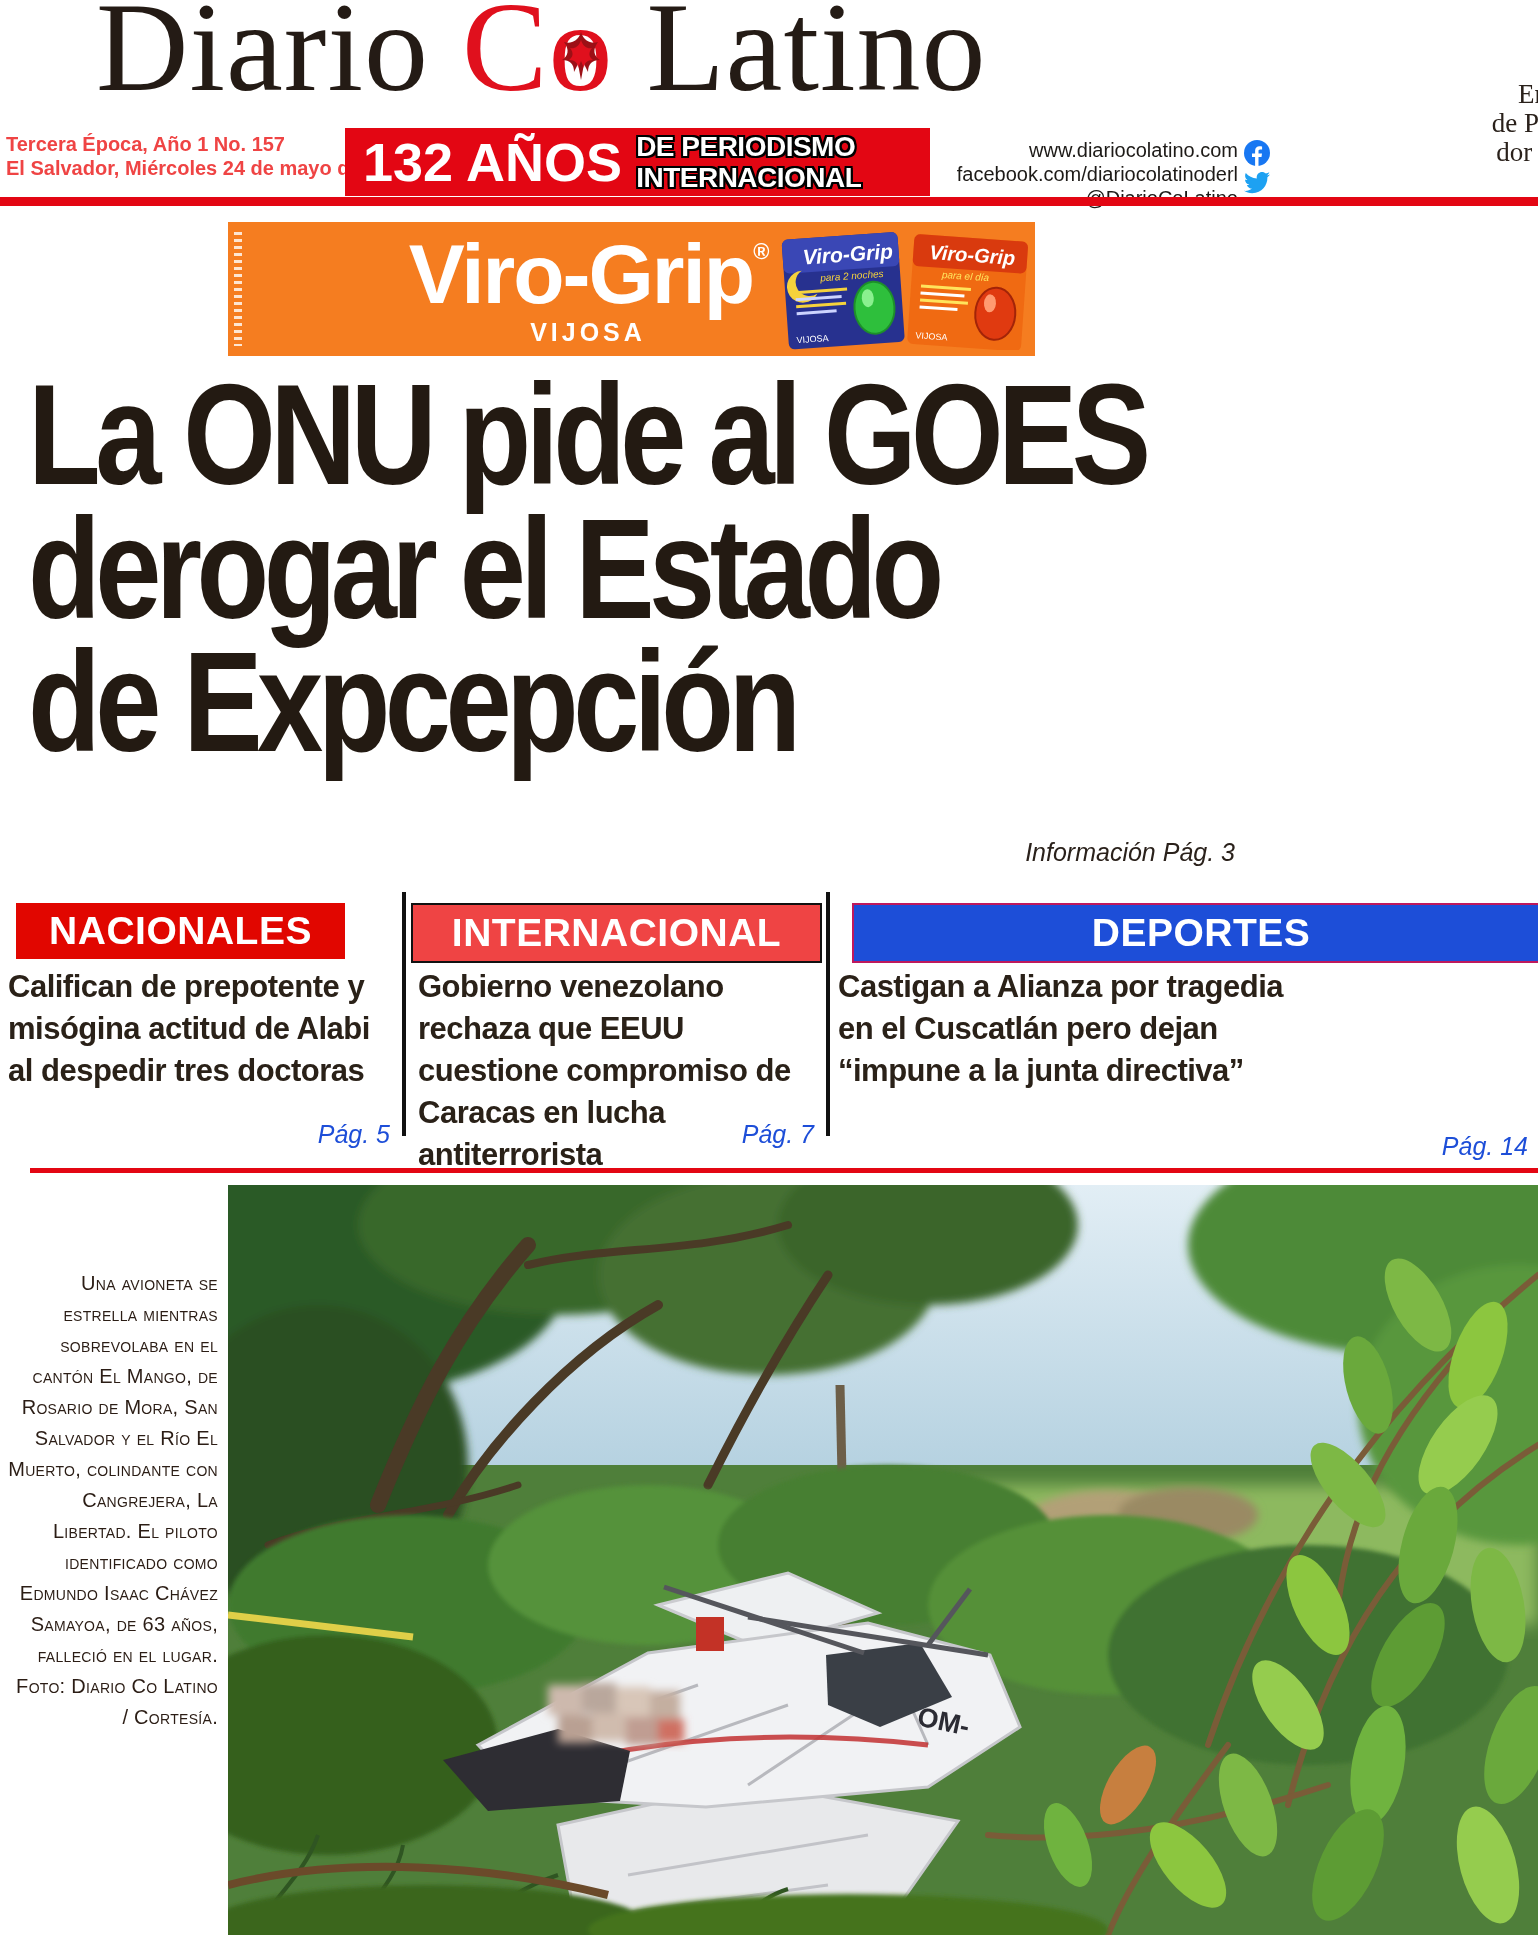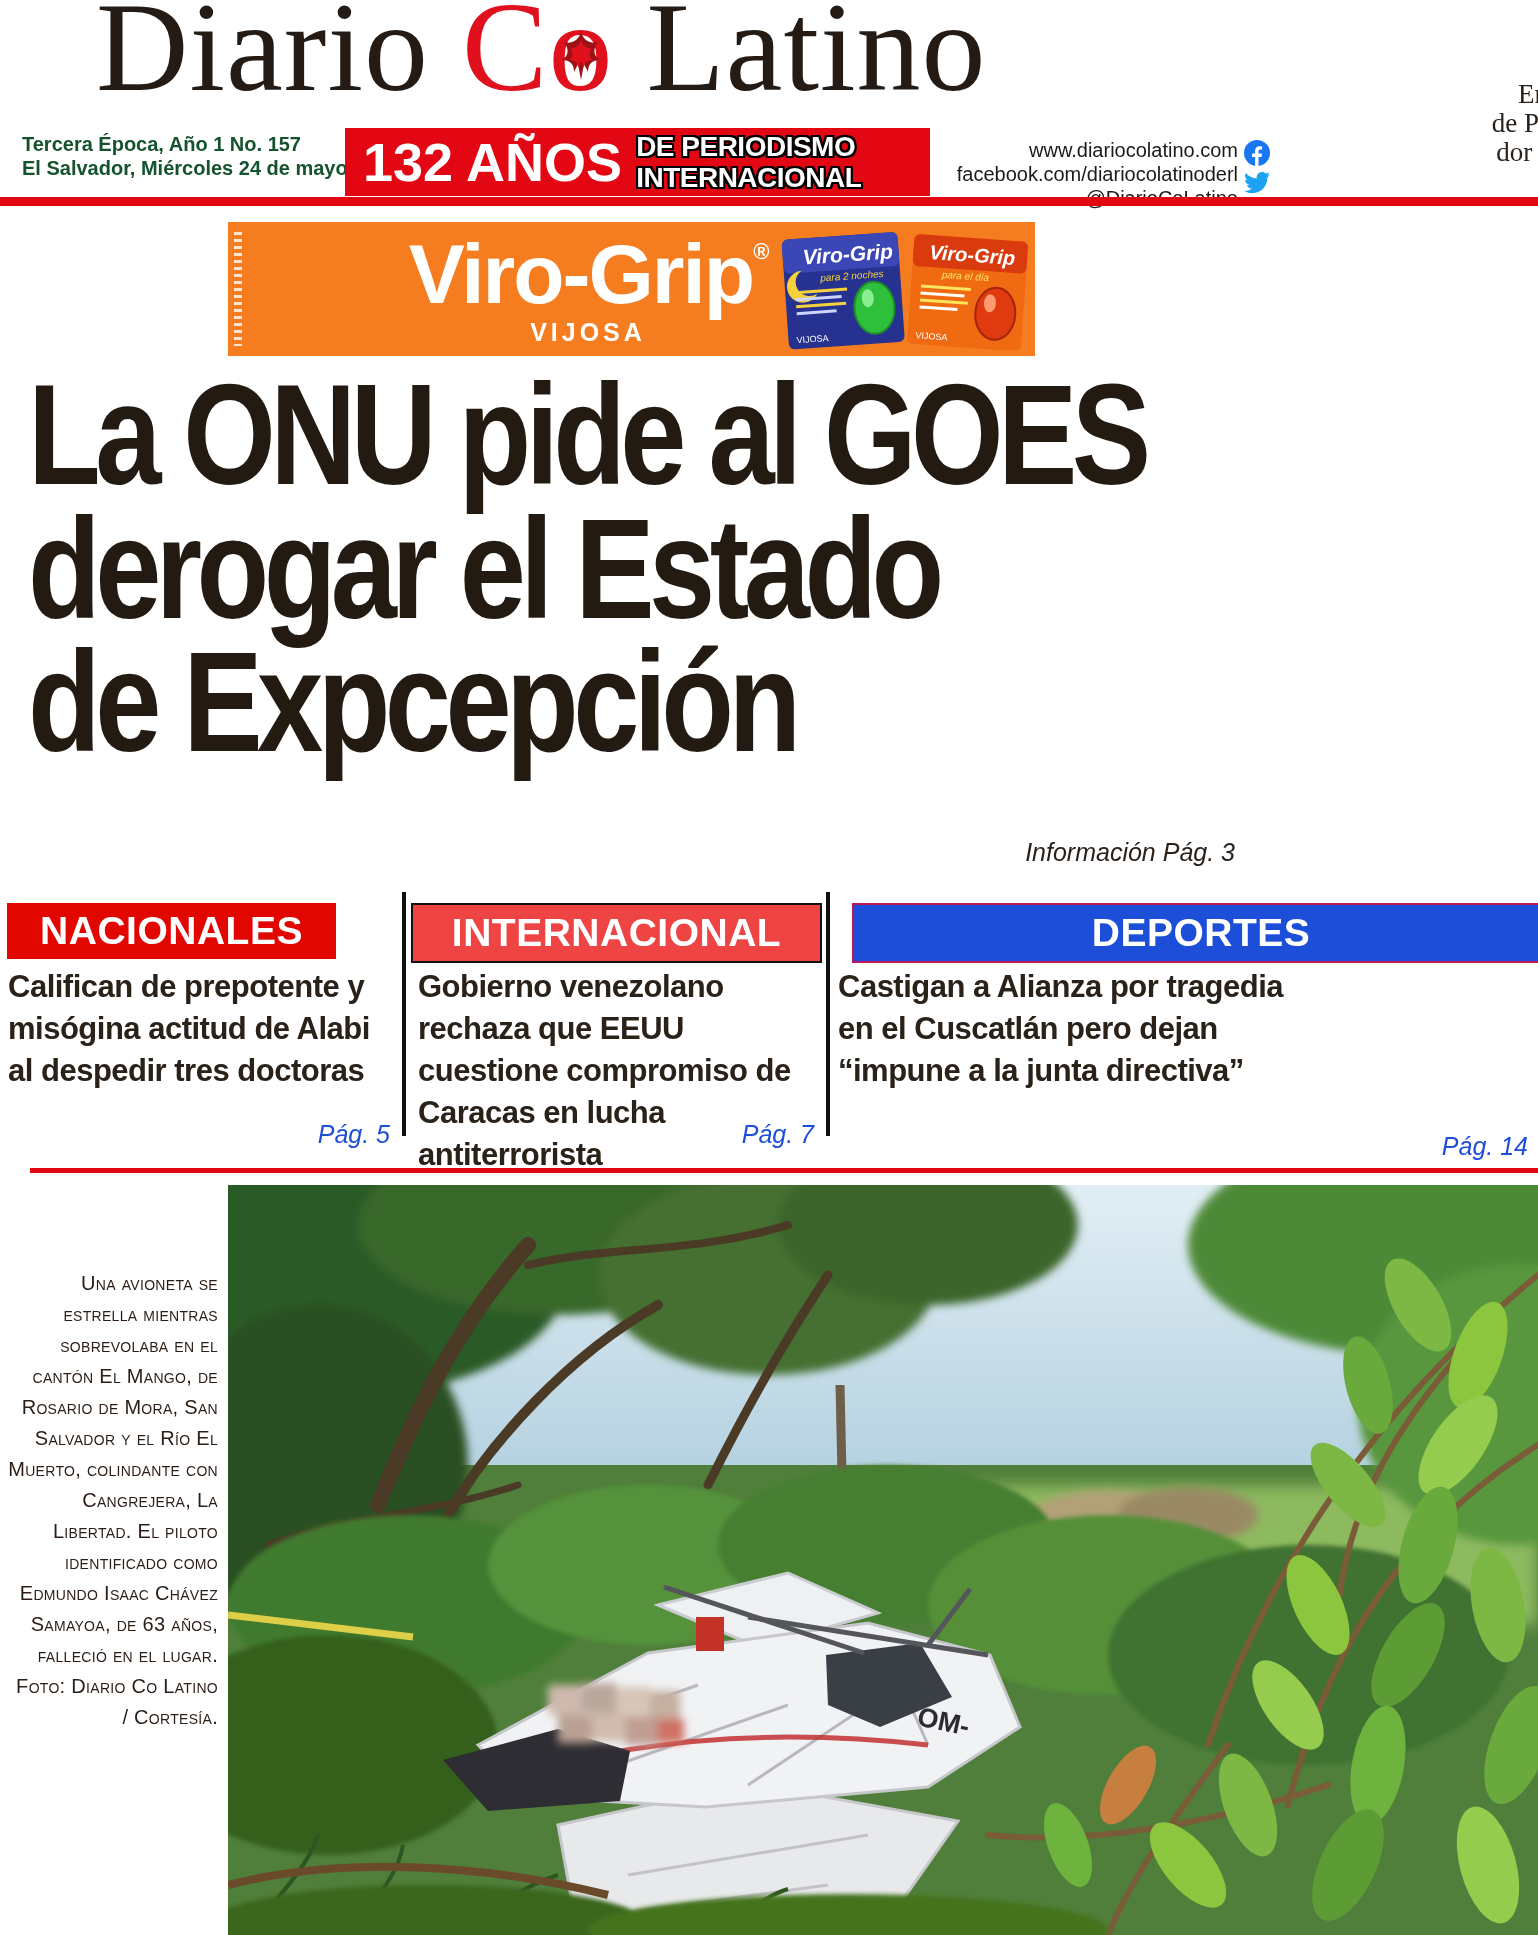--- a/index.html
+++ b/index.html
@@ -11,21 +11,21 @@
     font-family:"Liberation Serif",serif;font-size:128px;line-height:150px;
     letter-spacing:1px;color:#241b15;white-space:nowrap;}
   .masthead-title .red{color:#e0101d;}
   .o-wrap{position:relative;display:inline-block;}
   .o-wrap svg{position:absolute;left:50%;top:56%;transform:translate(-50%,-50%);}
 
   .corner-frag{position:absolute;right:-10px;font-family:"Liberation Serif",serif;
     font-size:27px;color:#2a211b;text-align:right;line-height:29px;}
 
   .edition{position:absolute;left:6px;top:132px;font-size:20px;font-weight:600;
-    color:#14532d;line-height:24px;margin-left:16px;}
+    color:#ef4444;line-height:24px;}
 
   .banner{position:absolute;left:345px;top:128px;width:585px;height:68px;background:#e30613;
     display:flex;align-items:center;}
   .banner-years{font-size:54px;font-weight:800;color:#ffffff;letter-spacing:0px;
     padding-left:18px;white-space:nowrap;}
   .banner-sub{margin-left:14px;line-height:31px;font-size:28px;font-weight:800;color:#ffffff;
     letter-spacing:-0.5px;white-space:nowrap;
     text-shadow:-2px -2px 0 #000,2px -2px 0 #000,-2px 2px 0 #000,2px 2px 0 #000,
                 -2px 0 0 #000,2px 0 0 #000,0 -2px 0 #000,0 2px 0 #000;}
 
@@ -52,21 +52,21 @@
   
   .headline{position:absolute;left:28px;top:368px;margin:0;font-weight:800;
     font-size:128px;line-height:119px;letter-spacing:-6px;color:#231a12;
     transform:scale(0.93,1.12);transform-origin:left top;white-space:nowrap;}
   .info-ref{position:absolute;right:303px;top:838px;font-size:25px;font-style:italic;
     color:#2a211b;}
 
   
   .bar{position:absolute;top:903px;height:56px;display:flex;align-items:center;
     justify-content:center;color:#ffffff;font-size:39px;font-weight:800;letter-spacing:0.5px;}
-  .bar-nacionales{left:7px;width:329px;background:#e10600;}
+  .bar-nacionales{left:16px;width:329px;background:#e10600;}
   .bar-internacional{left:411px;width:407px;background:#ef4444;border:2px solid #111;}
   .bar-deportes{left:852px;width:694px;background:#1d4ed8;border:2px solid #be185d;}
 
   .col-headline{position:absolute;top:966px;font-size:31px;font-weight:700;
     line-height:42px;letter-spacing:-0.5px;color:#2a2118;}
   .col1-text{left:8px;width:390px;}
   .col2-text{left:418px;width:400px;}
   .col3-text{left:838px;width:420px;white-space:nowrap;}
   .page-ref{position:absolute;font-size:25px;font-style:italic;color:#1d4ed8;}
   .pr1{left:8px;width:382px;top:1120px;text-align:right;}

